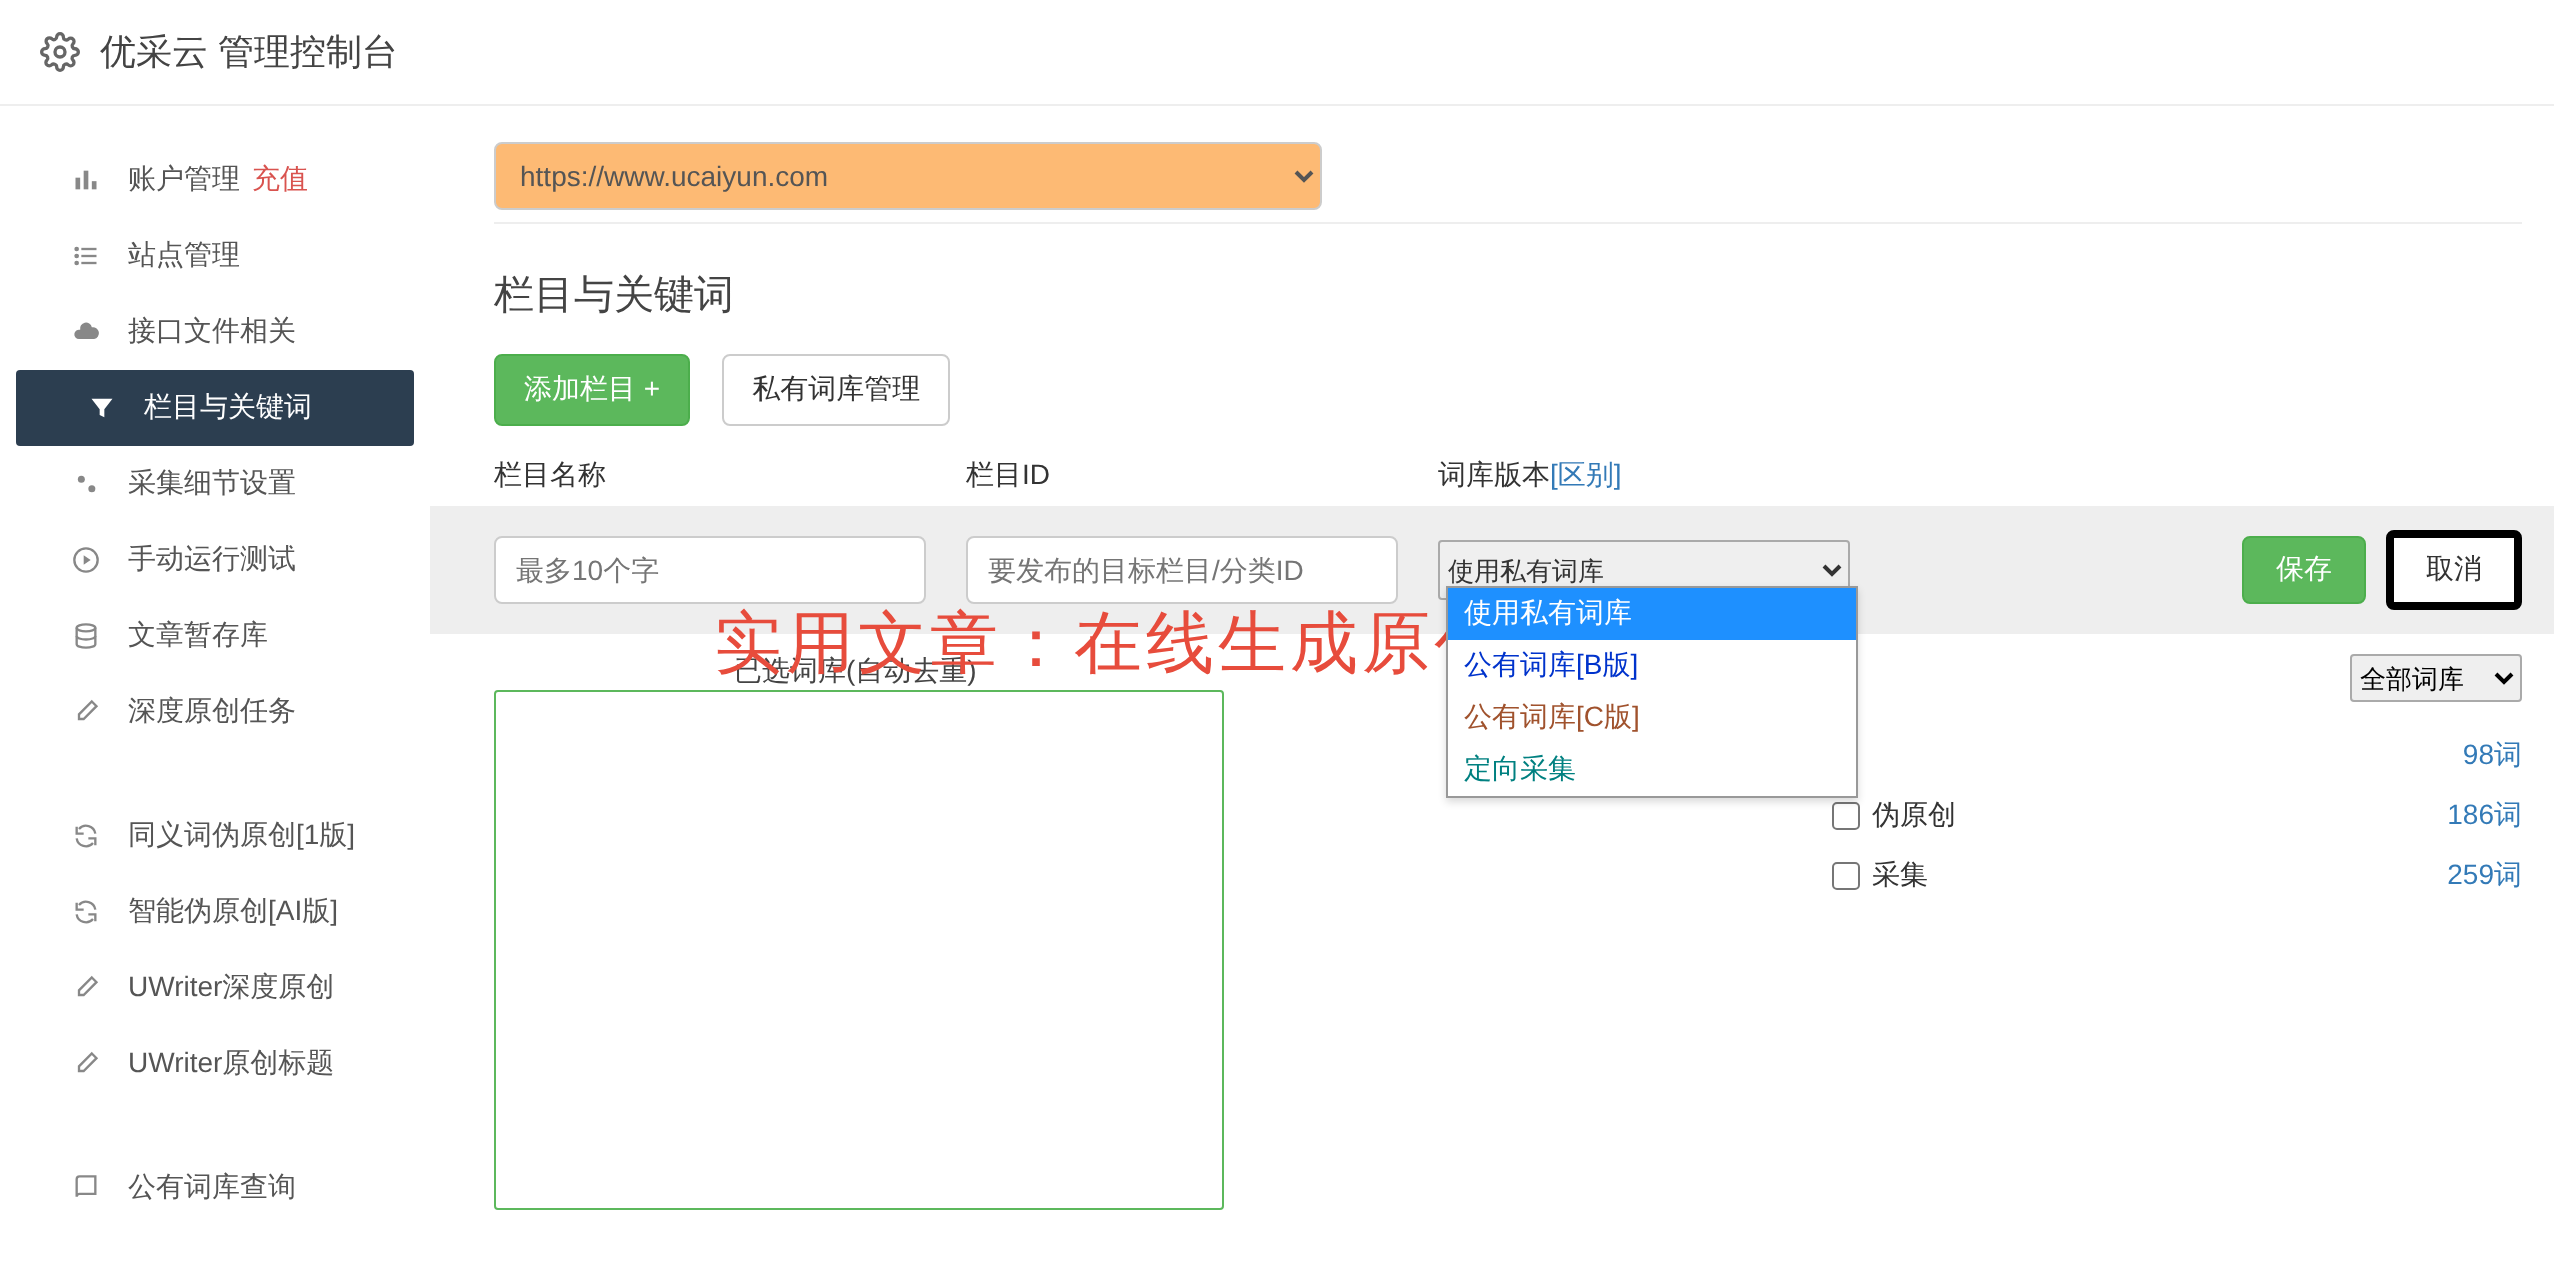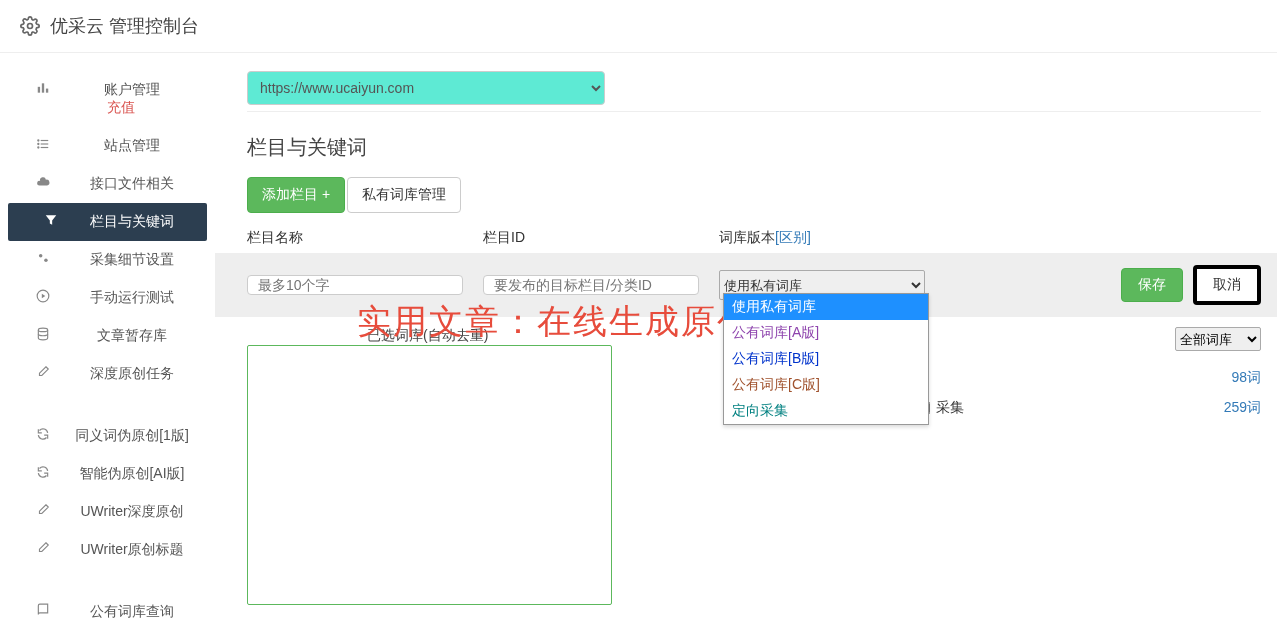--- a/index.html
+++ b/index.html
@@ -2,42 +2,42 @@
 <html><head>
 <meta charset="utf-8">
 <style>
   * { box-sizing: border-box; margin: 0; padding: 0; }
   body { font-family: "Helvetica Neue", Helvetica, Arial, "Microsoft YaHei", sans-serif; font-size: 14px; color: #333; background: #fff; width: 1277px; }
   .topbar { display: flex; align-items: center; padding: 14px 20px; border-bottom: 1px solid #eee; }
   .topbar .gear { margin-right: 10px; color: #555; }
   .topbar .title { font-size: 18px; font-weight: 500; color: #444; }
   .layout { display: flex; }
   .sidebar { width: 215px; padding-top: 18px; flex-shrink: 0; }
-  .side-item { display: flex; align-items: center; padding: 10px 15px 10px 36px; color: #555; cursor: pointer; position: relative; flex-direction: column; }
+  .side-item { display: flex; align-items: center; padding: 10px 15px 10px 36px; color: #555; cursor: pointer; position: relative; }
   .side-item .icon { position: absolute; left: 36px; width: 16px; text-align: center; color: #888; }
   .side-item .label { margin-left: 28px; }
   .side-item.active { background: #2c3e50; color: #fff; border-radius: 2px; margin: 0 8px; }
   .side-item.active .icon { color: #fff; }
   .side-link-red { color: #d9534f; margin-left: 6px; }
   .side-sep { height: 24px; }
   .main { flex: 1; padding: 18px 16px 20px 32px; }
-  .site-select { width: 358px; height: 34px; border: 1px solid #ccc; border-radius: 4px; padding: 0 8px; background: #5eead4; font-size: 14px; color: #555; }
+  .site-select { width: 414px; height: 34px; border: 1px solid #ccc; border-radius: 4px; padding: 0 8px; background: #fdba74; font-size: 14px; color: #555; }
   .section-title { font-size: 20px; margin: 22px 0 4px 0; color: #444; }
-  .btn-row { display: flex; gap: 2px; margin: 16px 0; }
+  .btn-row { display: flex; gap: 16px; margin: 16px 0; }
   .btn { padding: 8px 14px; border-radius: 4px; border: 1px solid transparent; font-size: 14px; cursor: pointer; }
   .btn-green { background: #5cb85c; color: #fff; border-color: #4cae4c; }
   .btn-default { background: #fff; color: #333; border-color: #ccc; }
   .form-row-bg { background: #eee; padding: 12px 0 12px 0; margin-left: -32px; margin-right: -16px; padding-left: 32px; padding-right: 16px; }
   .col-labels { display: flex; margin-bottom: 6px; }
   .col-labels .c1 { width: 236px; }
   .col-labels .c2 { width: 236px; }
   .col-labels .c3 { flex: 1; }
   .col-labels .blue { color: #337ab7; }
   .form-fields { display: flex; align-items: center; }
-  .inp { height: 20px; border: 1px solid #ccc; border-radius: 4px; padding: 0 10px; font-size: 14px; background: #fff; color: #555; }
+  .inp { height: 34px; border: 1px solid #ccc; border-radius: 4px; padding: 0 10px; font-size: 14px; background: #fff; color: #555; }
   .inp.c1 { width: 216px; margin-right: 20px; }
   .inp.c2 { width: 216px; margin-right: 20px; }
   .sel.c3 { width: 206px; height: 30px; border: 1px solid #aaa; border-radius: 2px; background: #efefef; font-size: 13px; color: #333; }
   .btn-save { background: #5cb85c; color: #fff; border-color: #4cae4c; margin-left: auto; padding: 7px 16px; }
   .btn-cancel { background: #fff; color: #333; border: 4px solid #000000; margin-left: 10px; padding: 7px 16px; }
   .below { position: relative; margin-top: 10px; }
   .selected-lex-label { position: absolute; left: 120px; top: 0; font-size: 14px; color: #444; }
   .lex-box { position: absolute; left: 0; top: 18px; width: 365px; height: 260px; border: 1px solid #5cb85c; border-radius: 2px; background: #fff; }
   .dropdown-open { position: absolute; left: 476px; top: -34px; width: 206px; background: #fff; border: 1px solid #999; box-shadow: 0 2px 4px rgba(0,0,0,0.15); z-index: 10; }
   .dropdown-open .opt { padding: 4px 8px; font-size: 14px; cursor: pointer; }
@@ -225,38 +225,44 @@
       </div>
     </div>
 
     <div class="below">
       <div class="watermark">实用文章：在线生成原创文章</div>
       <div class="selected-lex-label">已选词库(自动去重)</div>
       <div class="lex-box"></div>
 
       <div class="dropdown-open">
         <div class="opt sel">使用私有词库</div>
-        <div class="opt purple">公有词库[A版]</div>
         <div class="opt blue">公有词库[B版]</div>
         <div class="opt brown">公有词库[C版]</div>
         <div class="opt teal">定向采集</div>
       </div>
 
       <select class="filter-sel">
         <option>全部词库</option>
       </select>
 
       <div class="stat-list">
         <div class="stat-row">
           <div class="left"></div>
           <span class="count">98词</span>
         </div>
         <div class="stat-row">
           <div class="left">
             <input type="checkbox" style="">
+            <span>伪原创</span>
+          </div>
+          <span class="count">186词</span>
+        </div>
+        <div class="stat-row">
+          <div class="left">
+            <input type="checkbox" style="">
             <span>采集</span>
           </div>
           <span class="count">259词</span>
         </div>
       </div>
     </div>
   </div>
 </div>
 
 </body></html>

